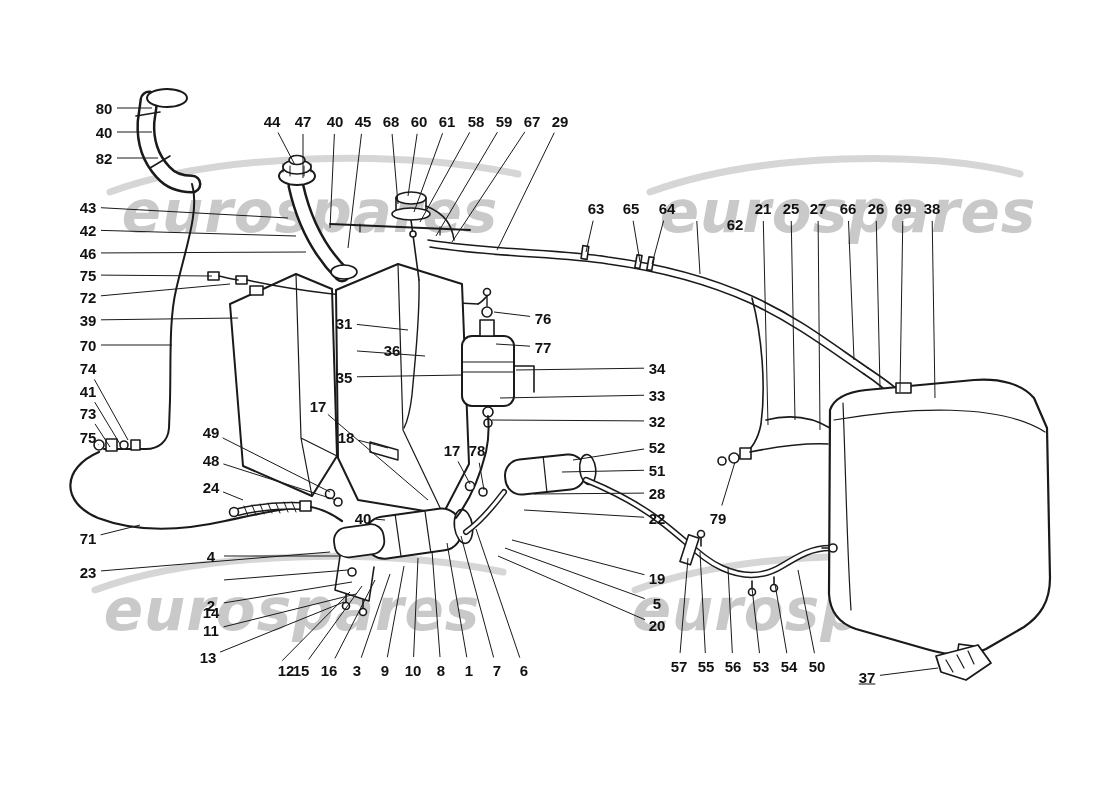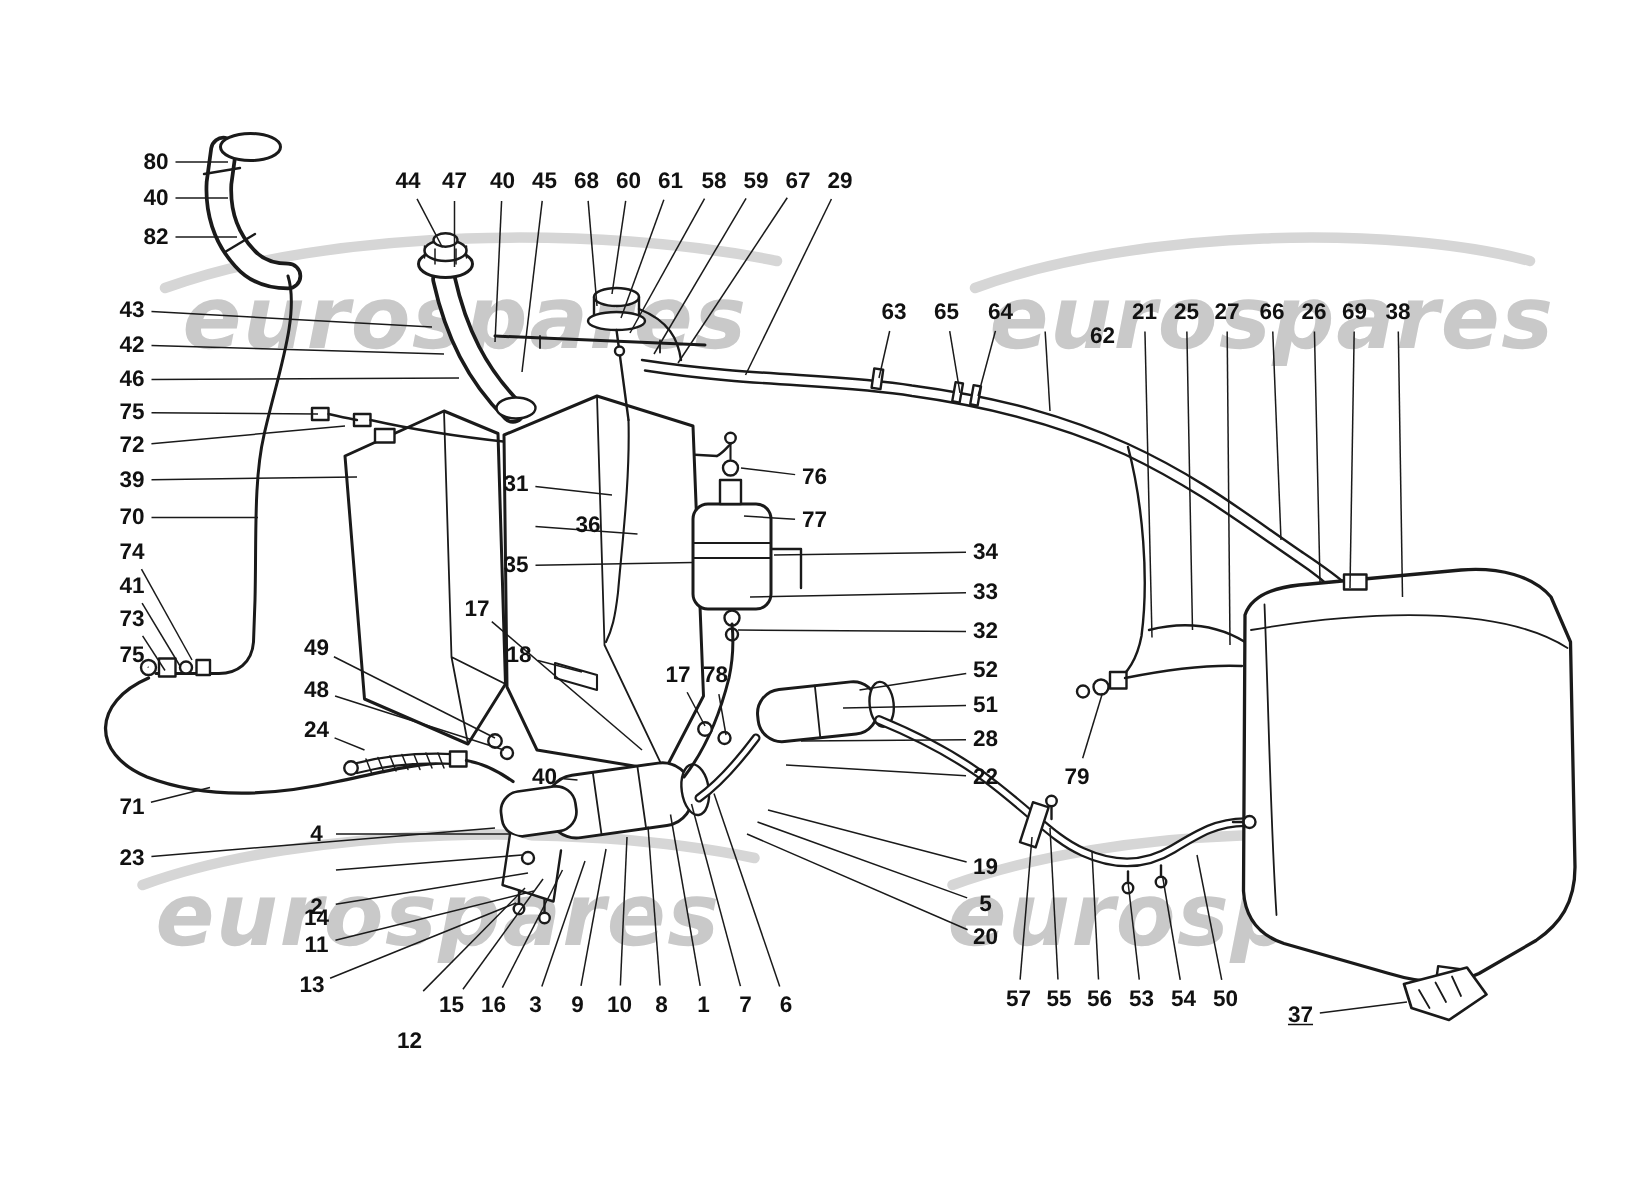--- a/index.html
+++ b/index.html
@@ -352,21 +352,21 @@
       <div class="part-label" style="left: 657px; top: 395px;">33</div>
       <div class="part-label" style="left: 657px; top: 421px;">32</div>
       <div class="part-label" style="left: 657px; top: 447px;">52</div>
       <div class="part-label" style="left: 657px; top: 470px;">51</div>
       <div class="part-label" style="left: 657px; top: 493px;">28</div>
       <div class="part-label" style="left: 657px; top: 518px;">22</div>
       <div class="part-label" style="left: 657px; top: 578px;">19</div>
       <div class="part-label" style="left: 657px; top: 603px;">5</div>
       <div class="part-label" style="left: 657px; top: 625px;">20</div>
       <div class="part-label" style="left: 718px; top: 518px;">79</div>
-      <div class="part-label" style="left: 273px; top: 670px; margin-top: 24px;">12</div>
+      <div class="part-label" style="left: 286px; top: 670px;">12</div>
       <div class="part-label" style="left: 301px; top: 670px;">15</div>
       <div class="part-label" style="left: 329px; top: 670px;">16</div>
       <div class="part-label" style="left: 357px; top: 670px;">3</div>
       <div class="part-label" style="left: 385px; top: 670px;">9</div>
       <div class="part-label" style="left: 413px; top: 670px;">10</div>
       <div class="part-label" style="left: 441px; top: 670px;">8</div>
       <div class="part-label" style="left: 469px; top: 670px;">1</div>
       <div class="part-label" style="left: 497px; top: 670px;">7</div>
       <div class="part-label" style="left: 524px; top: 670px;">6</div>
       <div class="part-label" style="left: 679px; top: 666px;">57</div>

